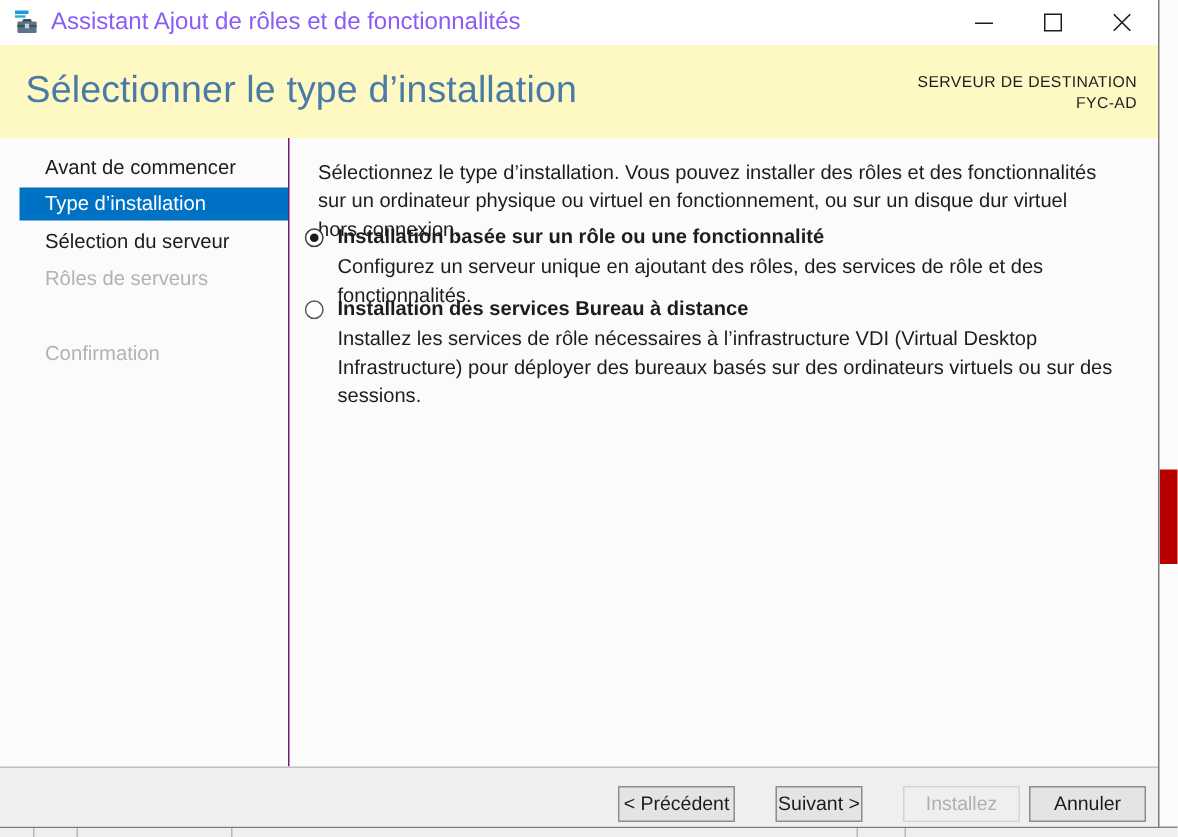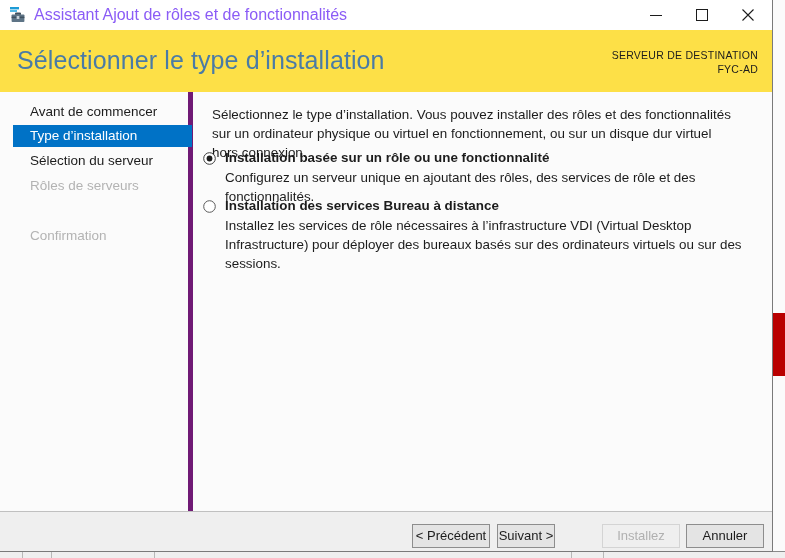--- a/index.html
+++ b/index.html
@@ -103,21 +103,21 @@
   #btn-max { right: 47px; }
   #btn-close { right: 1px; }
 
   
   #header {
     position: absolute;
     left: 0;
     top: 30px;
     width: 772px;
     height: 62px;
-    background: #fde047;
+    background: #fef9c3;
   }
   #page-title {
     position: absolute;
     left: 17px;
     top: 16px;
     font-size: 25px;
     font-weight: normal;
     color: #4a7ba6;
     white-space: nowrap;
     letter-spacing: 0.1px;
@@ -153,21 +153,21 @@
     background: #fbfbfb;
   }
 
   
   #sidebar {
     position: absolute;
     left: 0;
     top: 0;
     width: 193px;
     height: 419px;
-    border-right: 5px solid #701a75;
+    border-right: 1px solid #701a75;
     box-sizing: border-box;
     text-decoration: underline;
   }
   .nav-item {
     position: absolute;
     left: 13px;
     width: 179px;
     height: 22px;
     font-size: 13.5px;
     line-height: 22px;
@@ -259,21 +259,21 @@
     line-height: 22px;
     cursor: default;
     padding: 0;
   }
   .btn.disabled {
     color: #b0b0b0;
     background: #efefef;
     border-color: #d4d4d4;
   }
   #btn-prev   { left: 412px; width: 78px; }
-  #btn-next   { left: 497px; width: 58px; }
+  #btn-next   { left: 517px; width: 58px; }
   #btn-install{ left: 602px; width: 78px; }
   #btn-cancel { left: 686px; width: 78px; }
 </style>
 </head>
 <body>
 
 <div id="desktop">
   <div id="bg-red-bar"></div>
   <div id="bg-taskbar"></div>
   <div class="tb-tick" style="left:22px"></div>

